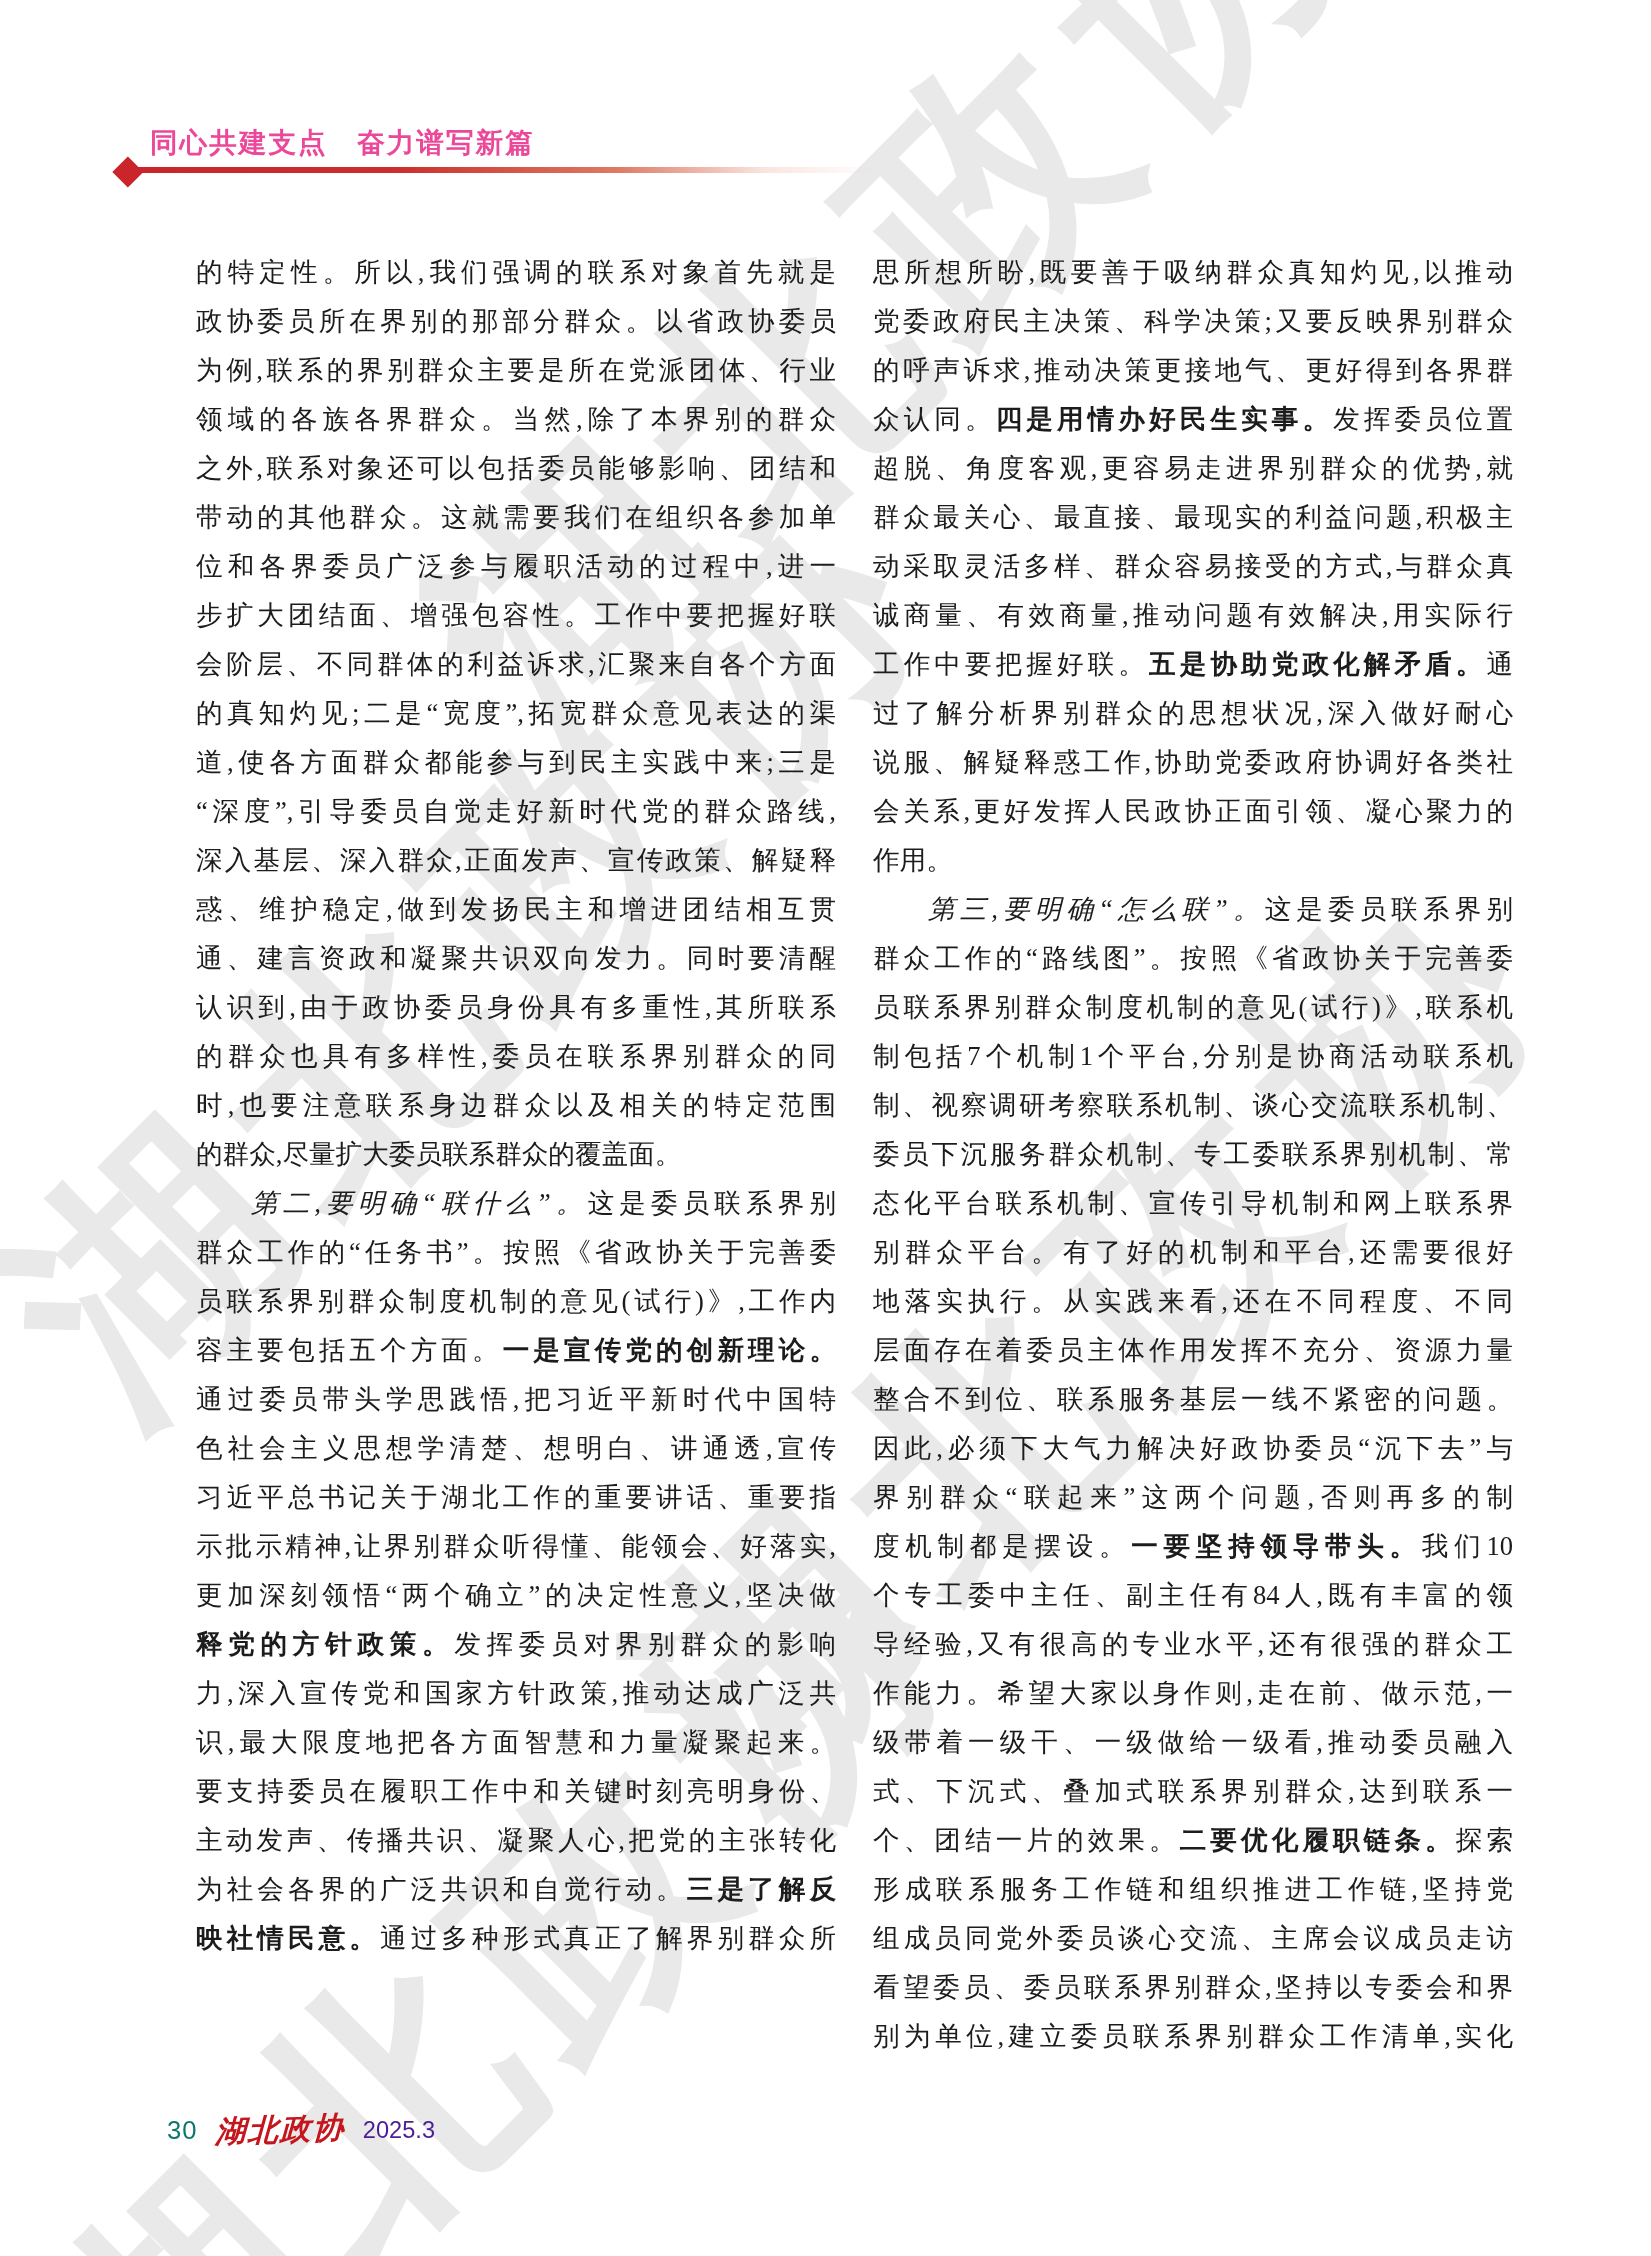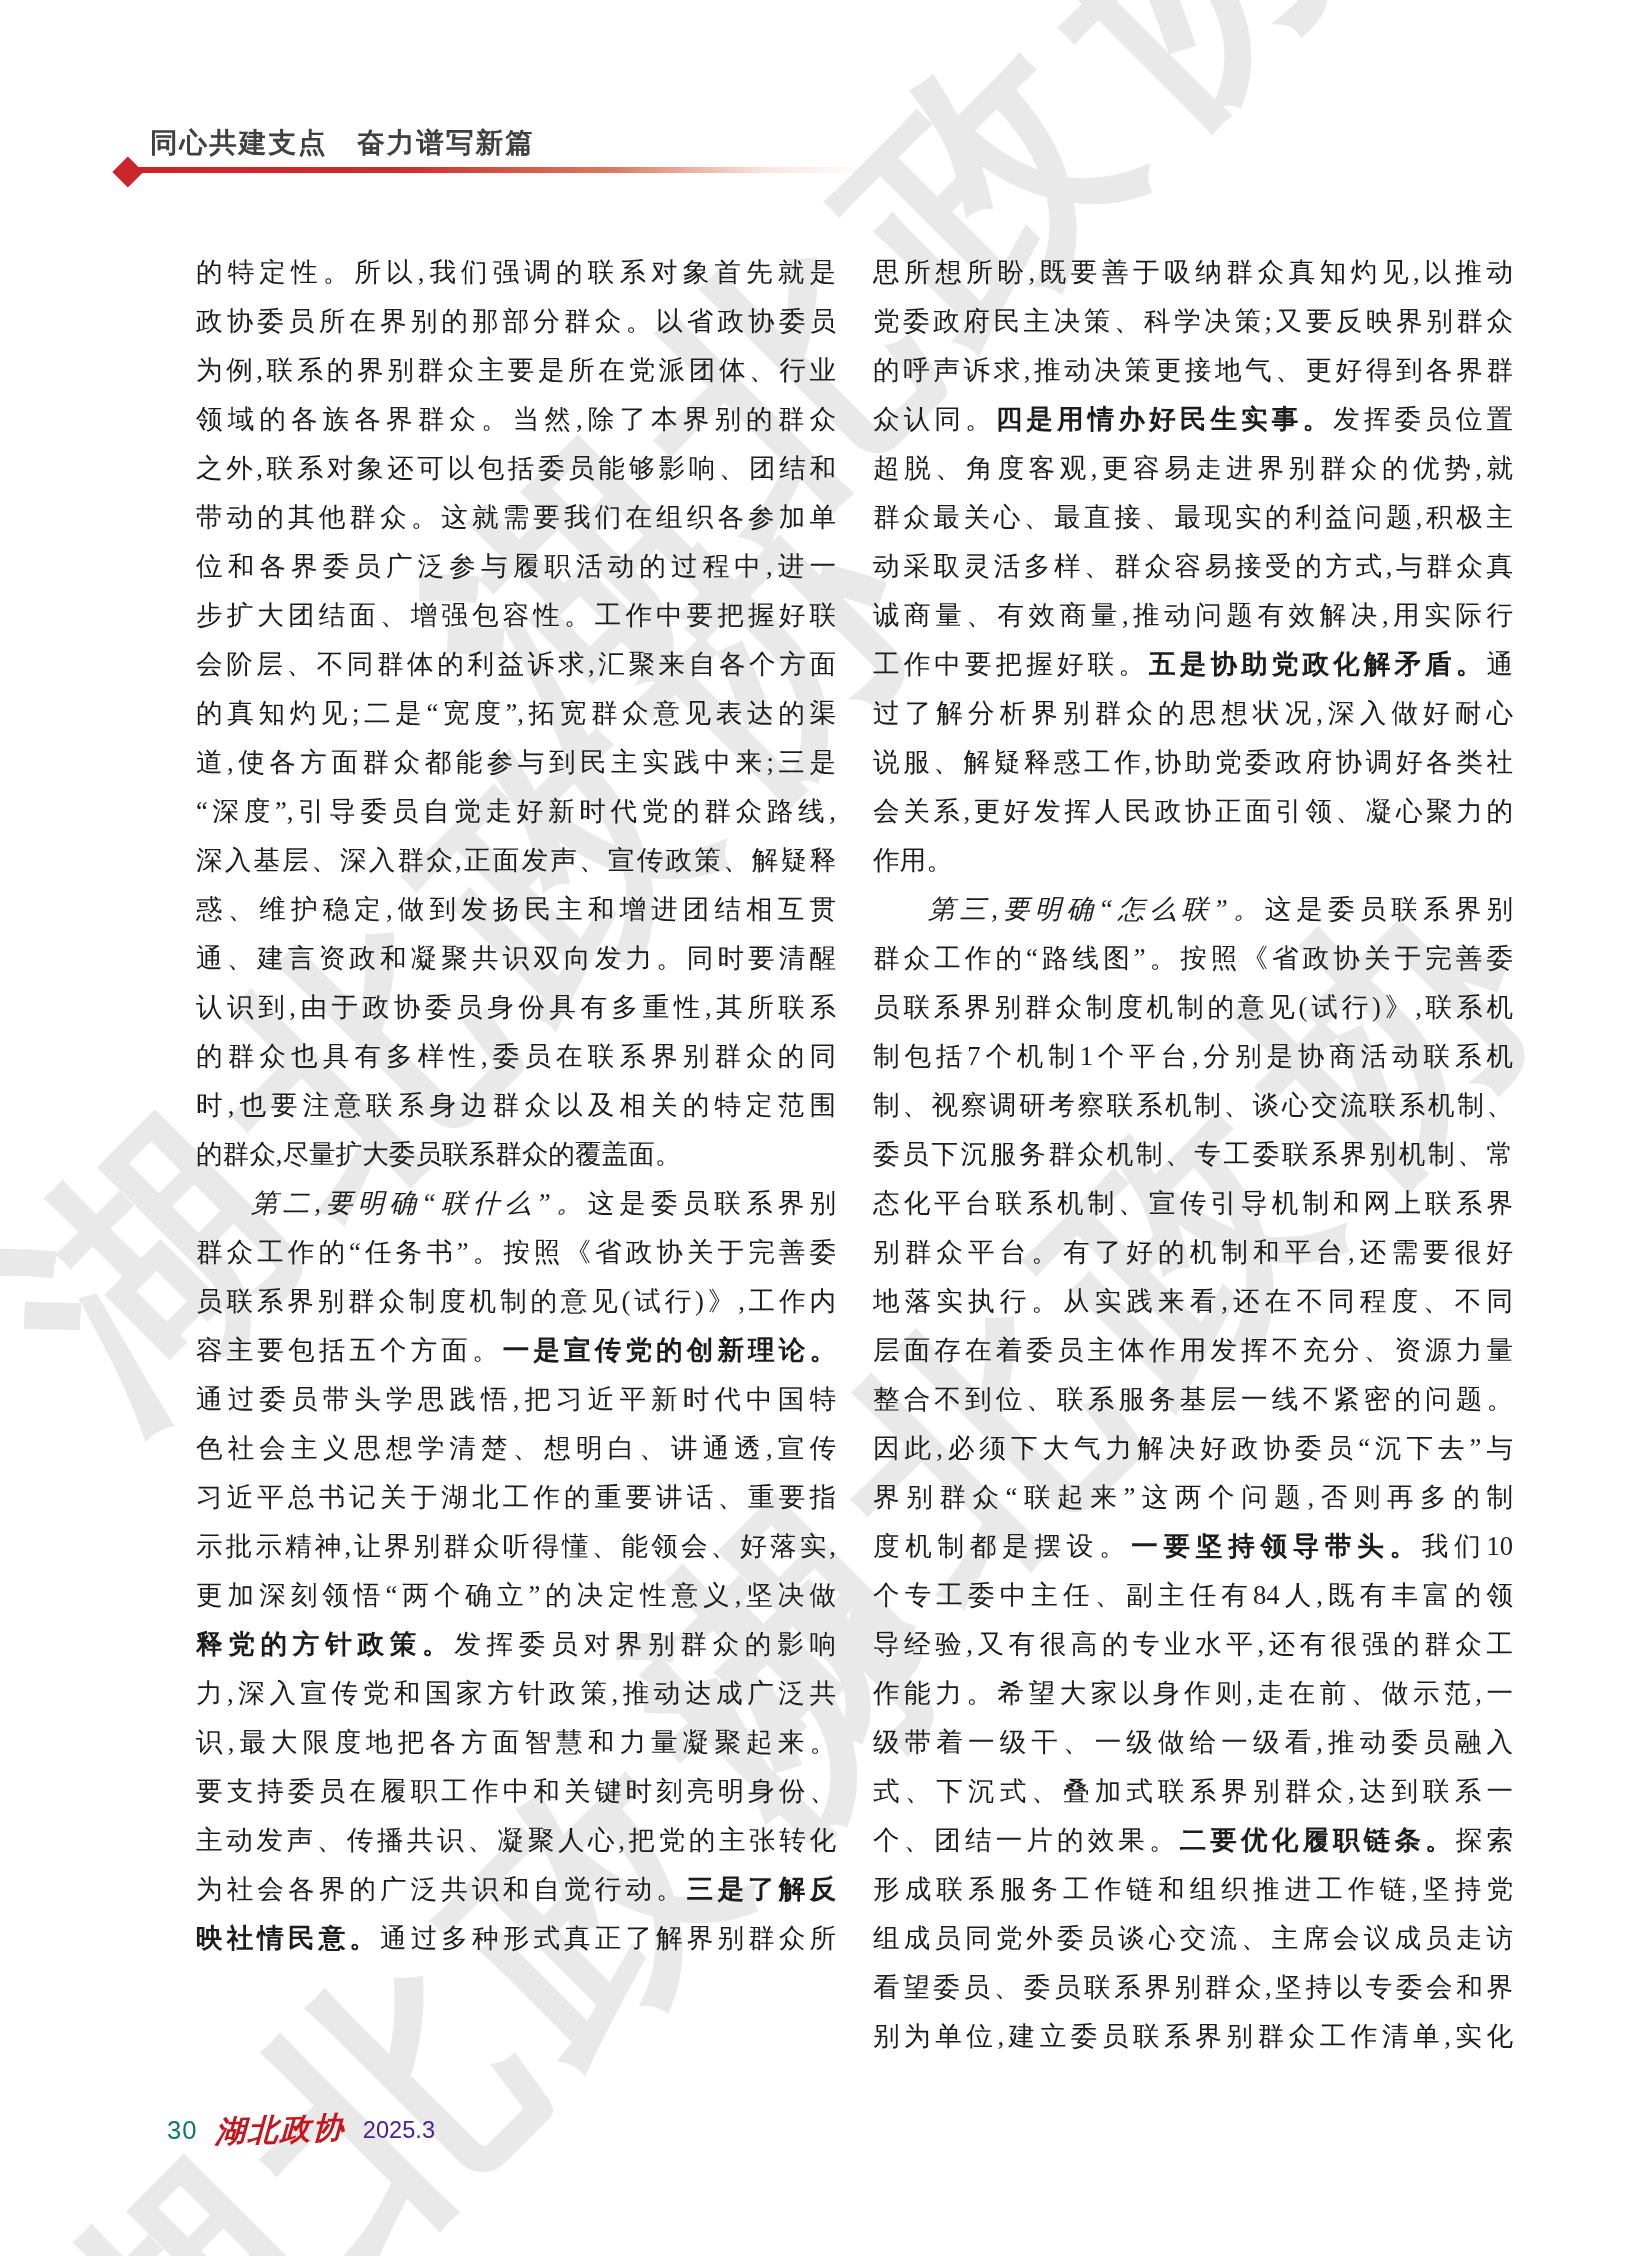--- a/index.html
+++ b/index.html
@@ -27,21 +27,21 @@
   }
   .wm1{left:315px;top:103px;}
   .wm2{left:-108px;top:778px;}
   .wm3{left:512px;top:1162px;}
   .wm4{left:-79px;top:1822px;}
   
   .hdr-title{
     position:absolute;left:150px;top:124px;
     font-family:"Liberation Sans", sans-serif;
     font-weight:700;font-size:27.6px;letter-spacing:2px;
-    color:#404040;z-index:2;
+    color:#ec4899;z-index:2;
   }
   .hdr-diamond{
     position:absolute;left:117px;top:161px;
     width:21.7px;height:21.7px;
     background:#c9252b;
     transform:rotate(45deg);
     z-index:3;
   }
   .hdr-line{
     position:absolute;left:136px;top:167px;

